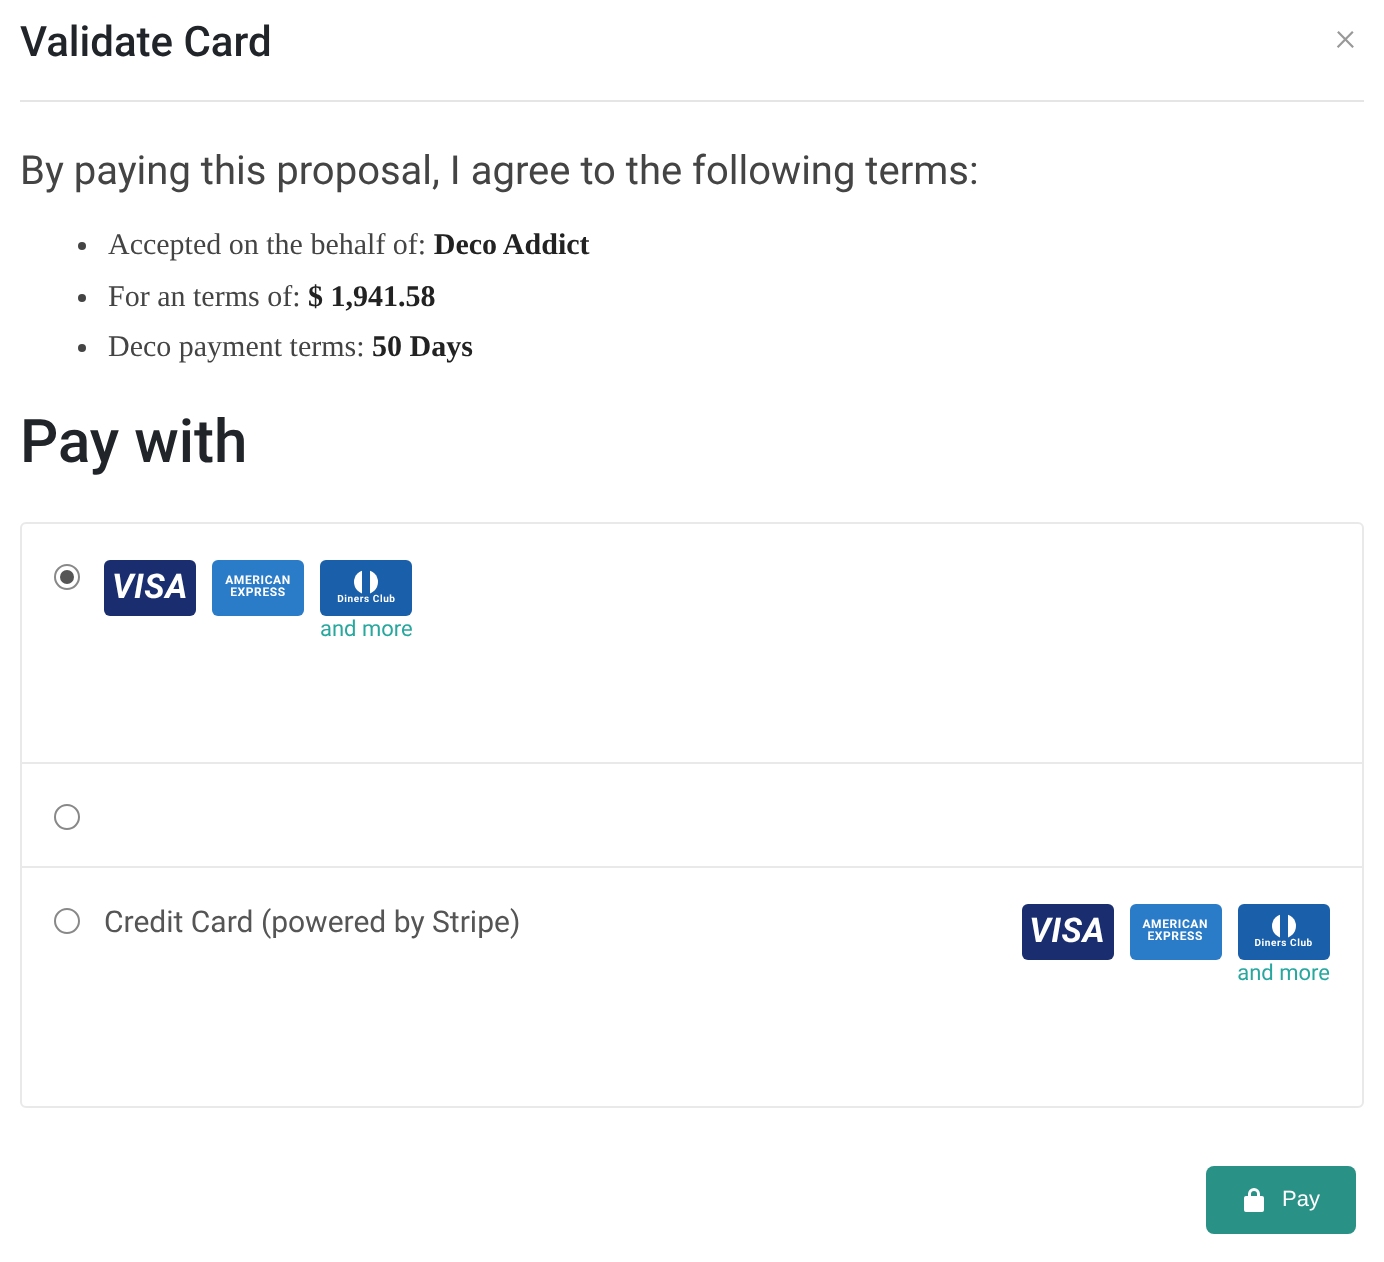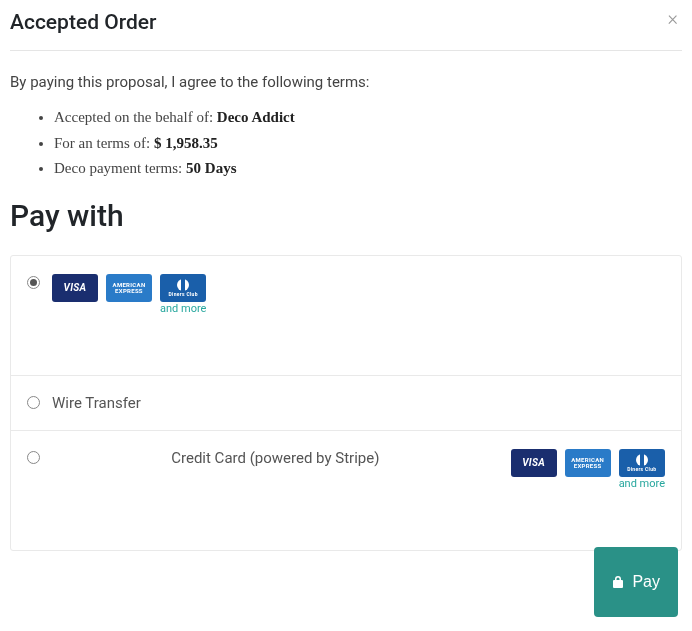--- a/index.html
+++ b/index.html
@@ -1,61 +1,61 @@
 <!DOCTYPE html>
 <html><head>
   <meta charset="utf-8">
   <style>
     * { box-sizing: border-box; margin: 0; padding: 0; }
     body { font-family: -apple-system, BlinkMacSystemFont, "Segoe UI", Roboto, sans-serif; background: #fff; width: 692px; height: 631px; overflow: hidden; color: #212529; }
     .modal { padding: 10px 10px 0 10px; position: relative; }
     .close-btn { position: absolute; top: 6px; right: 14px; font-size: 20px; color: #999; cursor: pointer; font-weight: 300; }
     .title { font-size: 21px; font-weight: 500; color: #212529; margin-bottom: 16px; }
     .divider { border: none; border-top: 1px solid #e5e5e5; margin-bottom: 22px; }
-    .agree-text { font-size: 15px; color: #444; margin-bottom: 14px; }
+    .agree-text { font-size: 20px; color: #444; margin-bottom: 14px; }
     ul.terms { list-style: disc; padding-left: 44px; margin-bottom: 16px; font-family: Liberation Serif, serif; }
     ul.terms li { font-size: 15px; color: #444; line-height: 1.7; }
     .bold { font-weight: 700; color: #222; }
     .pay-with { font-size: 30px; font-weight: 500; color: #212529; margin-bottom: 22px; }
     .pay-options { border: 1px solid #e9e9e9; border-radius: 3px; }
     .option { padding: 18px 16px; border-bottom: 1px solid #e9e9e9; display: flex; align-items: flex-start; gap: 12px; position: relative; }
-    .option:last-child { border-bottom: none; text-align: center; }
+    .option:last-child { border-bottom: none; }
     .option.tall { padding-bottom: 60px; }
     .radio { margin-top: 2px; width:13px; height:13px; border-radius:50%; border:1px solid #888; display:inline-block; position:relative; flex-shrink:0; }
     .radio.selected::after { content:""; position:absolute; top:2px; left:2px; width:7px; height:7px; border-radius:50%; background:#555; }
     .opt-label { font-size: 15px; color: #555; flex: 1; }
     .cards { display: flex; gap: 8px; align-items: flex-start; }
     .cards-col { display:flex; flex-direction:column; align-items:center; }
     .card-badge { width: 46px; height: 28px; border-radius: 3px; display: flex; align-items: center; justify-content: center; color: #fff; font-size: 8px; font-weight: 700; letter-spacing: 0.3px; }
-    .visa { background: #1a2e6f; font-size: 10px; font-style: italic; }
+    .visa { background: #1a2e6f; font-size: 17px; font-style: italic; }
     .amex { background: #2a7bc8; display:flex; flex-direction:column; line-height:1; font-size:6px; align-items:center; justify-content:center; }
     .diners { background: #1a5faa; position: relative; display:flex; flex-direction:column; align-items:center; justify-content:center; gap:1px; }
     .diners-circle { width:12px; height:12px; border-radius:50%; background:#fff; position:relative; }
     .diners-circle::after{ content:""; position:absolute; top:0; left:4px; width:4px; height:12px; background:#1a5faa; }
     .diners-text { font-size:5px; line-height:1; }
     .and-more { font-size: 11px; color: #28a79e; margin-top: 0; }
-    .pay-btn { position: absolute; bottom: 14px; right: 14px; background: #2a9187; color: #fff; border: none; border-radius: 4px; padding: 26px 18px; font-size: 16px; font-weight: 400; cursor: pointer; display: flex; align-items: center; gap: 8px; }
+    .pay-btn { position: absolute; bottom: 14px; right: 14px; background: #2a9187; color: #fff; border: none; border-radius: 4px; padding: 10px 18px; font-size: 11px; font-weight: 400; cursor: pointer; display: flex; align-items: center; gap: 8px; }
     .lock-icon svg { display:block; }
     .container { position: relative; height: 631px; }
   </style>
 </head>
 <body>
 
 <div class="container">
   <div class="modal">
     <span class="close-btn">×</span>
-    <h2 class="title">Accepted Order</h2>
+    <h2 class="title">Validate Card</h2>
     <hr class="divider">
     <p class="agree-text">By paying this proposal, I agree to the following terms:</p>
     <ul class="terms">
       <li>
         <span>Accepted on the behalf of: </span><span class="bold">Deco Addict</span>
       </li>
       <li>
-        <span>For an terms of: </span><span class="bold">$ 1,958.35</span>
+        <span>For an terms of: </span><span class="bold">$ 1,941.58</span>
       </li>
       <li>
         <span>Deco payment terms: </span><span class="bold">50 Days</span>
       </li>
     </ul>
     <h3 class="pay-with">Pay with</h3>
     <div class="pay-options" id="pay-options">
         <div class="option tall">
     <span class="radio selected"></span>
 
@@ -73,21 +73,20 @@
         <div class="card-badge diners">
                 <div class="diners-circle"></div>
                 <div class="diners-text">Diners Club</div>
               </div>
         <span class="and-more">and more</span>
       </div>
     </div>
   </div>
         <div class="option">
     <span class="radio "></span>
-    <span class="opt-label">Wire Transfer</span>
 
   </div>
         <div class="option tall">
     <span class="radio "></span>
     <span class="opt-label">Credit Card (powered by Stripe)</span>
 
     <div class="cards">
       <div class="cards-col">
               <div class="card-badge visa">VISA</div>
             </div>

